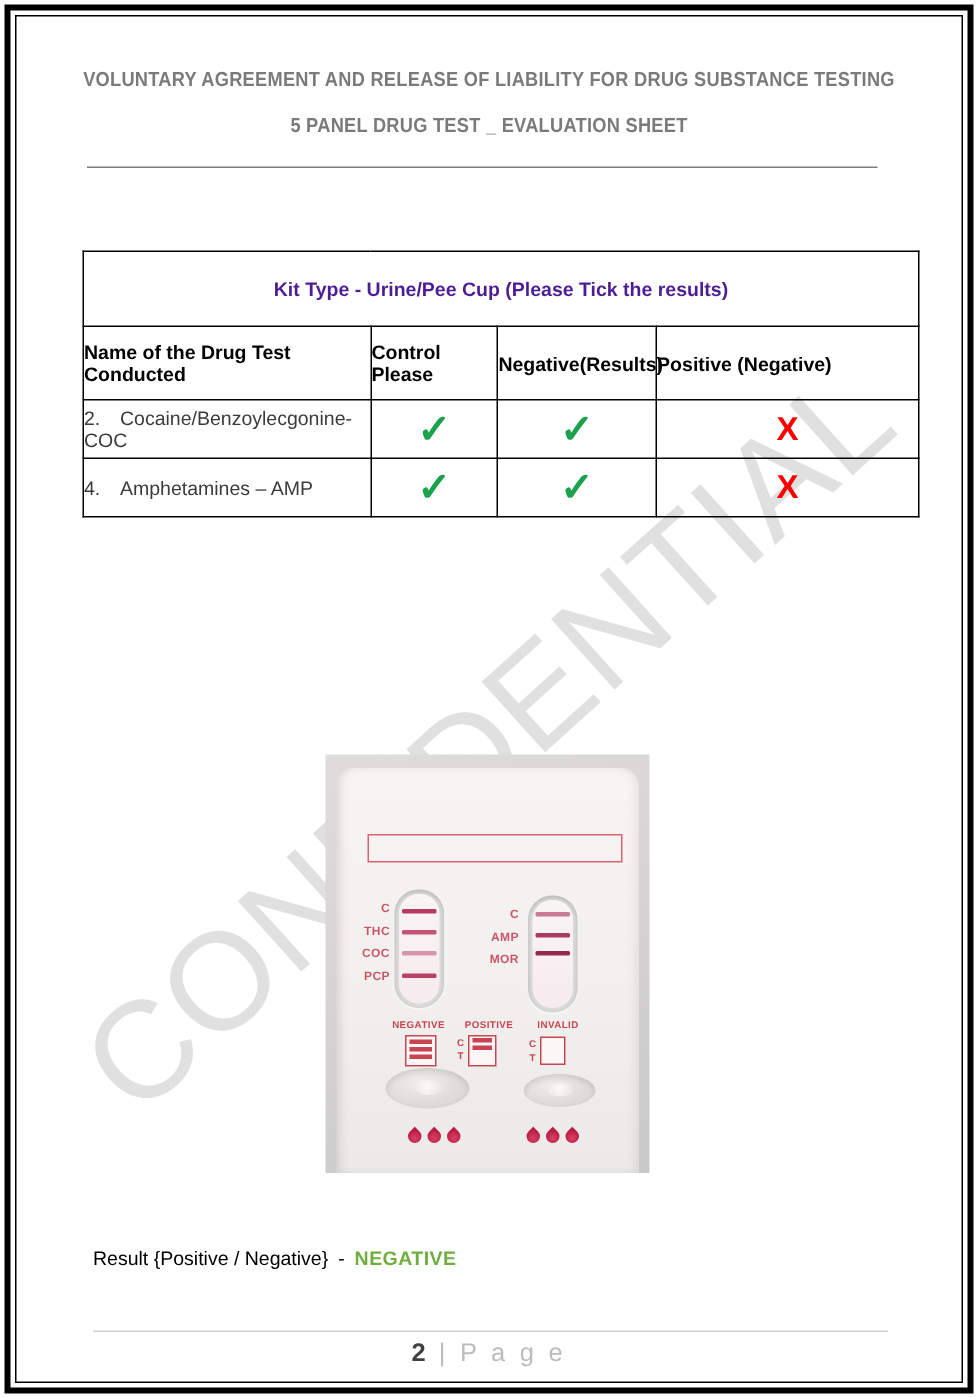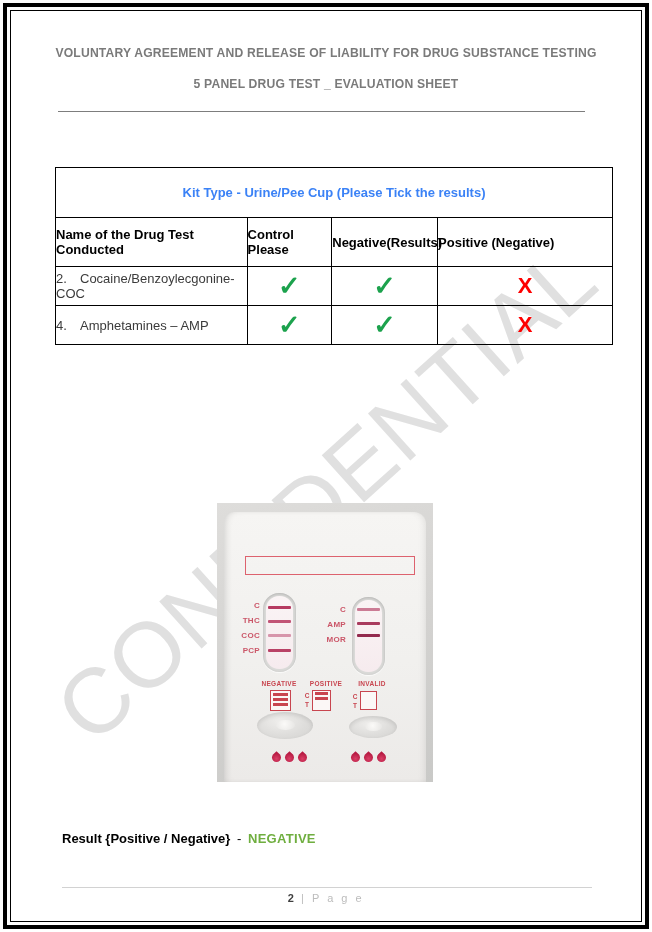--- a/index.html
+++ b/index.html
@@ -23,21 +23,21 @@
   .title-line { position:absolute; left:0; right:0; text-align:center; z-index:2;
     font-weight:700; color:#7a7a7a; font-size:13.5px; transform:scaleX(0.9); letter-spacing:0.2px; }
   .title-1 { top:45px; }
   .title-2 { top:76px; }
   .title-rule { position:absolute; top:111px; left:58px; width:527px; border-top:1.8px solid #7d7d7d; z-index:2; }
 
   
   table.results { position:absolute; top:167px; left:55px; width:558px; z-index:2;
     border-collapse:collapse; table-layout:fixed; background:transparent; }
   table.results td, table.results th { border:1.5px solid #000; padding:0; }
-  .kit-header { height:49px; text-align:center; font-size:13px; font-weight:700; color:#3b82f6; }
+  .kit-header { height:49px; text-align:center; font-size:13px; font-weight:700; color:#4c1d95; }
   th.colhead { height:48px; text-align:left; font-size:13px; font-weight:700; color:#000000; }
   td.name-cell { height:38px; font-size:13px; color:#3b3b3b; padding-left:16px; }
   td.name-cell .row-num { display:inline-block; width:24px; }
   td.mark-cell { text-align:center; vertical-align:middle; }
   .tick { font-size:27px; line-height:1; font-weight:700; color:#1ca24d; }
   .cross { font-size:22px; line-height:1; font-weight:800; color:#fe0000; letter-spacing:0; }
 
   
   .photo { position:absolute; left:217px; top:503px; width:216px; height:279px; z-index:2;
     background:linear-gradient(160deg,#dedddb 0%, #d3d2d0 55%, #c9c9c7 100%); }
@@ -78,27 +78,27 @@
   .well::after { content:""; position:absolute; left:34%; top:28%; width:34%; height:40%; border-radius:50%;
     background:radial-gradient(circle at 45% 40%, #fbfaf8 0%, #e9e8e6 80%); }
   .drops { position:absolute; top:241px; display:flex; gap:4px; }
   .drops-left  { left:48px; }
   .drops-right { left:127px; }
   .drop { width:9px; height:9px; border-radius:0 50% 50% 50%; transform:rotate(45deg);
     background:radial-gradient(circle at 60% 60%, #da3f66 0%, #b81c44 70%); }
 
   
   .result-line { position:absolute; top:831px; left:62px; z-index:2; font-size:13px; color:#000; }
-  .result-label { font-weight:700; }
+  .result-label { font-weight:400; }
   .result-sep { font-weight:400; padding:0 3px; }
   .result-value { font-weight:700; color:#6fae3f; letter-spacing:0.3px; }
 
   
   .footer-rule { position:absolute; top:887px; left:62px; width:530px; border-top:1.5px solid #d2d2d2; z-index:2; }
-  .footer { position:absolute; top:892px; left:0; right:0; text-align:center; z-index:2; font-size:11px; }
+  .footer { position:absolute; top:892px; left:0; right:0; text-align:center; z-index:2; font-size:17px; }
   .footer .pnum { font-weight:700; color:#3f3f3f; }
   .footer .plabel { color:#bcbcbc; letter-spacing:2.5px; font-weight:400; padding-left:4px; }
 </style>
 </head>
 <body>
 
 <div class="page">
   <div class="border-outer"></div>
   <div class="border-inner"></div>
 

